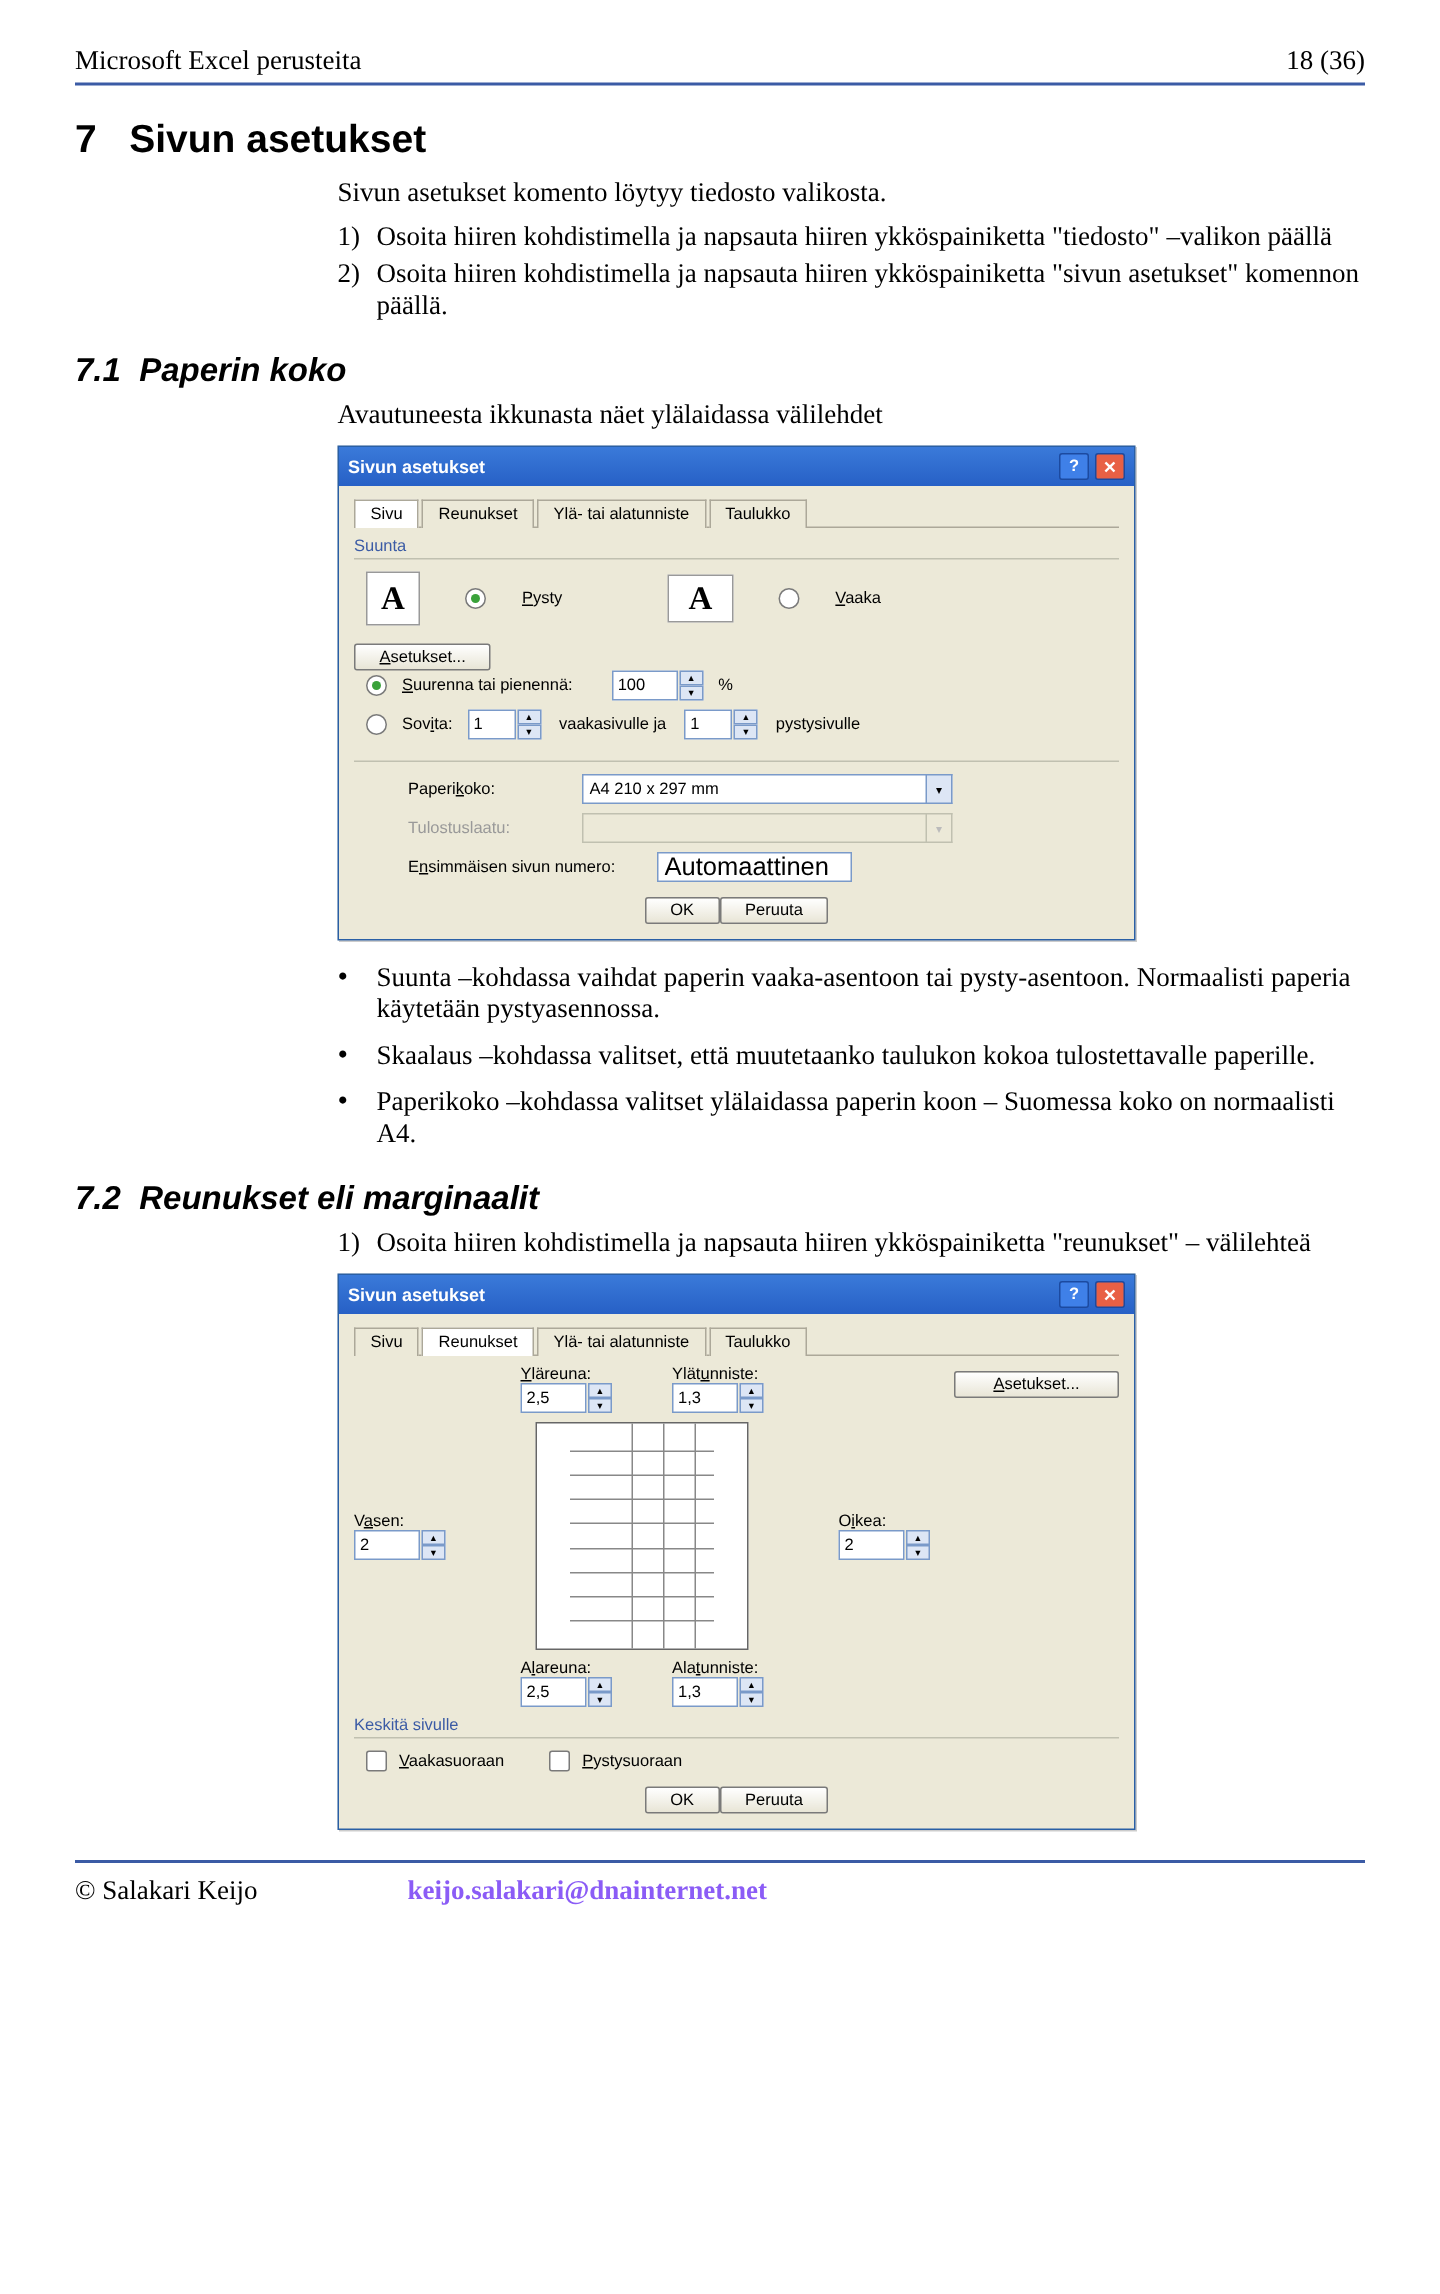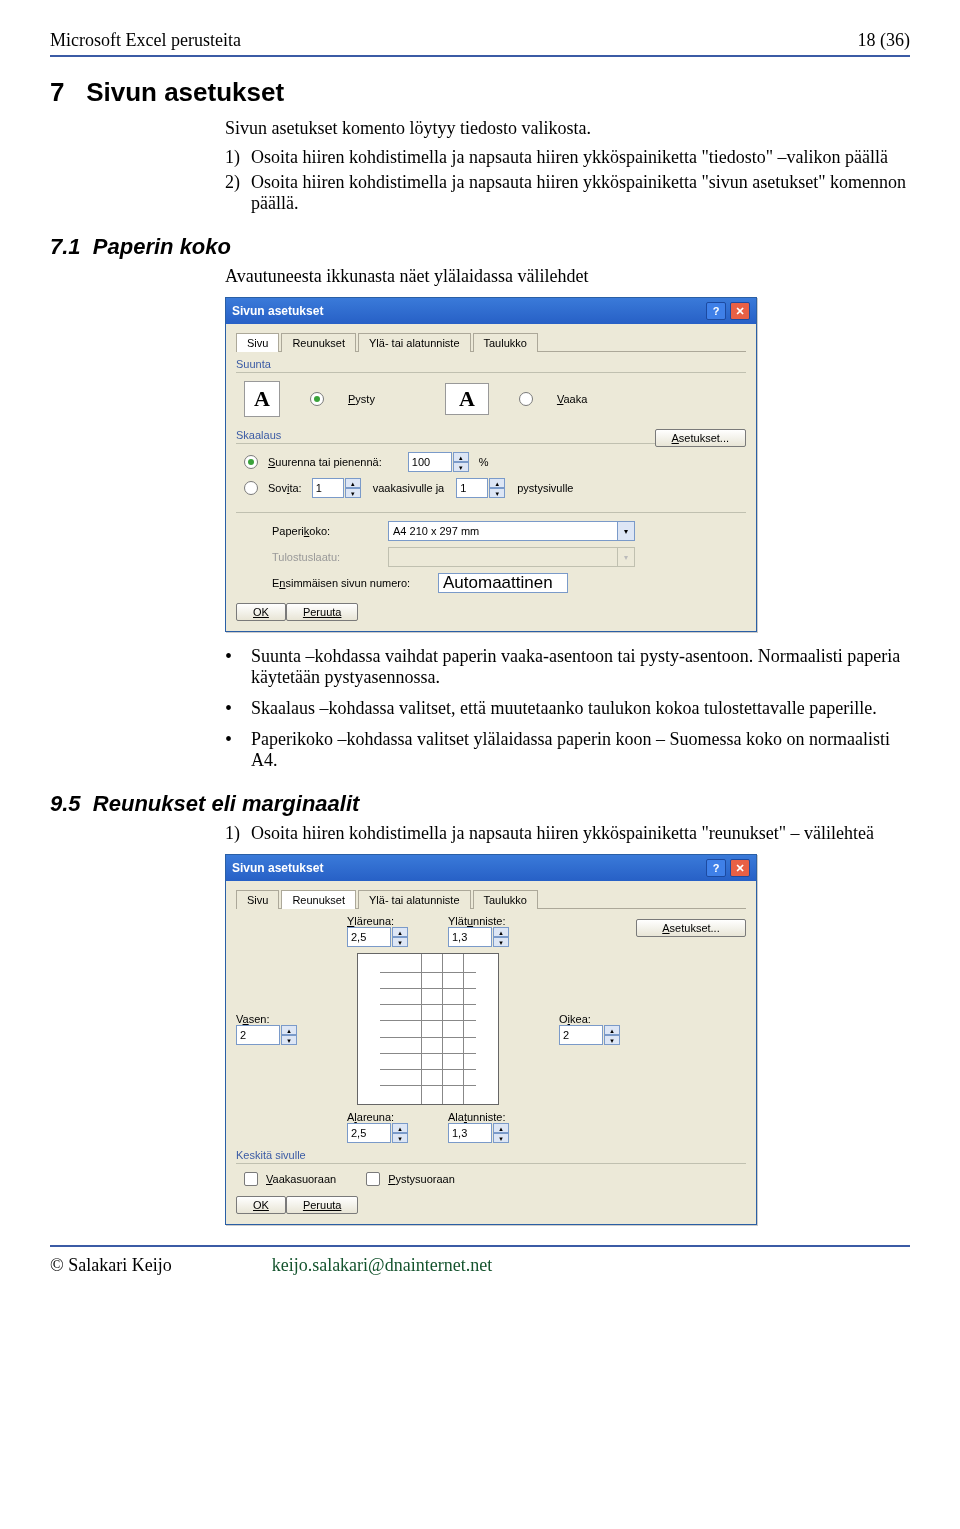--- a/index.html
+++ b/index.html
@@ -80,21 +80,21 @@
     left: 0;
     font-size: 20px;
     line-height: 1;
   }
   .footer-row {
     display: flex;
     gap: 100px;
     font-size: 18px;
     align-items: center;
   }
-  .footer-row .email { color: #14532d; }
+  .footer-row .email { color: #8b5cf6; font-weight: bold; }
 
   
   .dialog {
     width: 530px;
     margin: 8px 0 14px 175px;
     border: 1px solid #2a5fa5;
     background: #ece9d8;
     font-family: Tahoma, Arial, sans-serif;
     font-size: 11px;
     box-shadow: 1px 1px 0 rgba(0,0,0,0.2);
@@ -174,21 +174,21 @@
   .ddl input {
     height: 16px; font-size:11px; padding:1px 4px; border:1px solid #7a9ac9; background:#fff;
   }
   .ddl .dd-arrow {
     width:16px; height:18px; border:1px solid #7a9ac9; border-left:none; background:#dde6f5;
     display:flex; align-items:center; justify-content:center; font-size:8px;
   }
   .ddl.disabled input { background:#ece9d8; color:#999; border-color:#c0c0b0; }
   .ddl.disabled .dd-arrow { background:#ece9d8; border-color:#c0c0b0; color:#bbb; }
   label.field { display:inline-block; margin-right:6px;padding-left:36px; }
-  .btnrow { display:flex; justify-content:flex-start; margin-top:10px;text-decoration:underline; }
+  .btnrow { display:flex; justify-content:center; margin-top:10px; }
   .u { text-decoration: underline; }
 
   
   .margin-preview {
     width: 140px; height: 150px; border:1px solid #666; background:#fff;
     position: relative; margin: 0 auto;
   }
   .margin-preview .inner {
     position:absolute; top:18px; left:22px; right:22px; bottom:18px;
     display:flex; flex-direction:column; justify-content:space-between;
@@ -250,24 +250,20 @@
           <span class="dot"></span>
         </span>
       <span><span class="u">P</span><span></span>ysty</span>
       <div style="width:30px;"></div>
       <div class="iconA" style="width:42px;height:30px;">A</div>
       <span class="radio"></span>
       <span><span class="u">V</span>aaka</span>
     </div>
 
     <div style="display:flex; justify-content:space-between; align-items:flex-start;">
-      <div style="flex:1;">
-        <div class="group-label">Skaalaus</div>
-        <div class="group-line"></div>
-      </div>
       <button class="btn" style="margin-top:6px;"><span class="u">A</span>setukset...</button>
     </div>
 
     <div class="row" style="padding-left:8px; gap:6px;">
       <span class="radio">
           <span class="dot"></span>
         </span>
       <span><span class="u">S</span>uurenna tai pienennä:</span>
       <div style="width:14px;"></div>
       <div class="spin">
@@ -331,21 +327,21 @@
   </div>
 </div>
 
 <ul class="bullets">
   <li>Suunta –kohdassa vaihdat paperin vaaka-asentoon tai pysty-asentoon. Normaalisti paperia käytetään pystyasennossa.</li>
   <li>Skaalaus –kohdassa valitset, että muutetaanko taulukon kokoa tulostettavalle paperille.</li>
   <li>Paperikoko –kohdassa valitset ylälaidassa paperin koon – Suomessa koko on normaalisti A4.</li>
 </ul>
 
 <h2 class="section">
-  <span>9.5</span>&nbsp;
+  <span>7.2</span>&nbsp;
   <span>Reunukset eli marginaalit</span>
 </h2>
 <div class="body-indent">
   <ol class="numbered">
     <li>Osoita hiiren kohdistimella ja napsauta hiiren ykköspainiketta "reunukset" – välilehteä</li>
   </ol>
 </div>
 
 <div class="dialog">
   <div class="titlebar">

